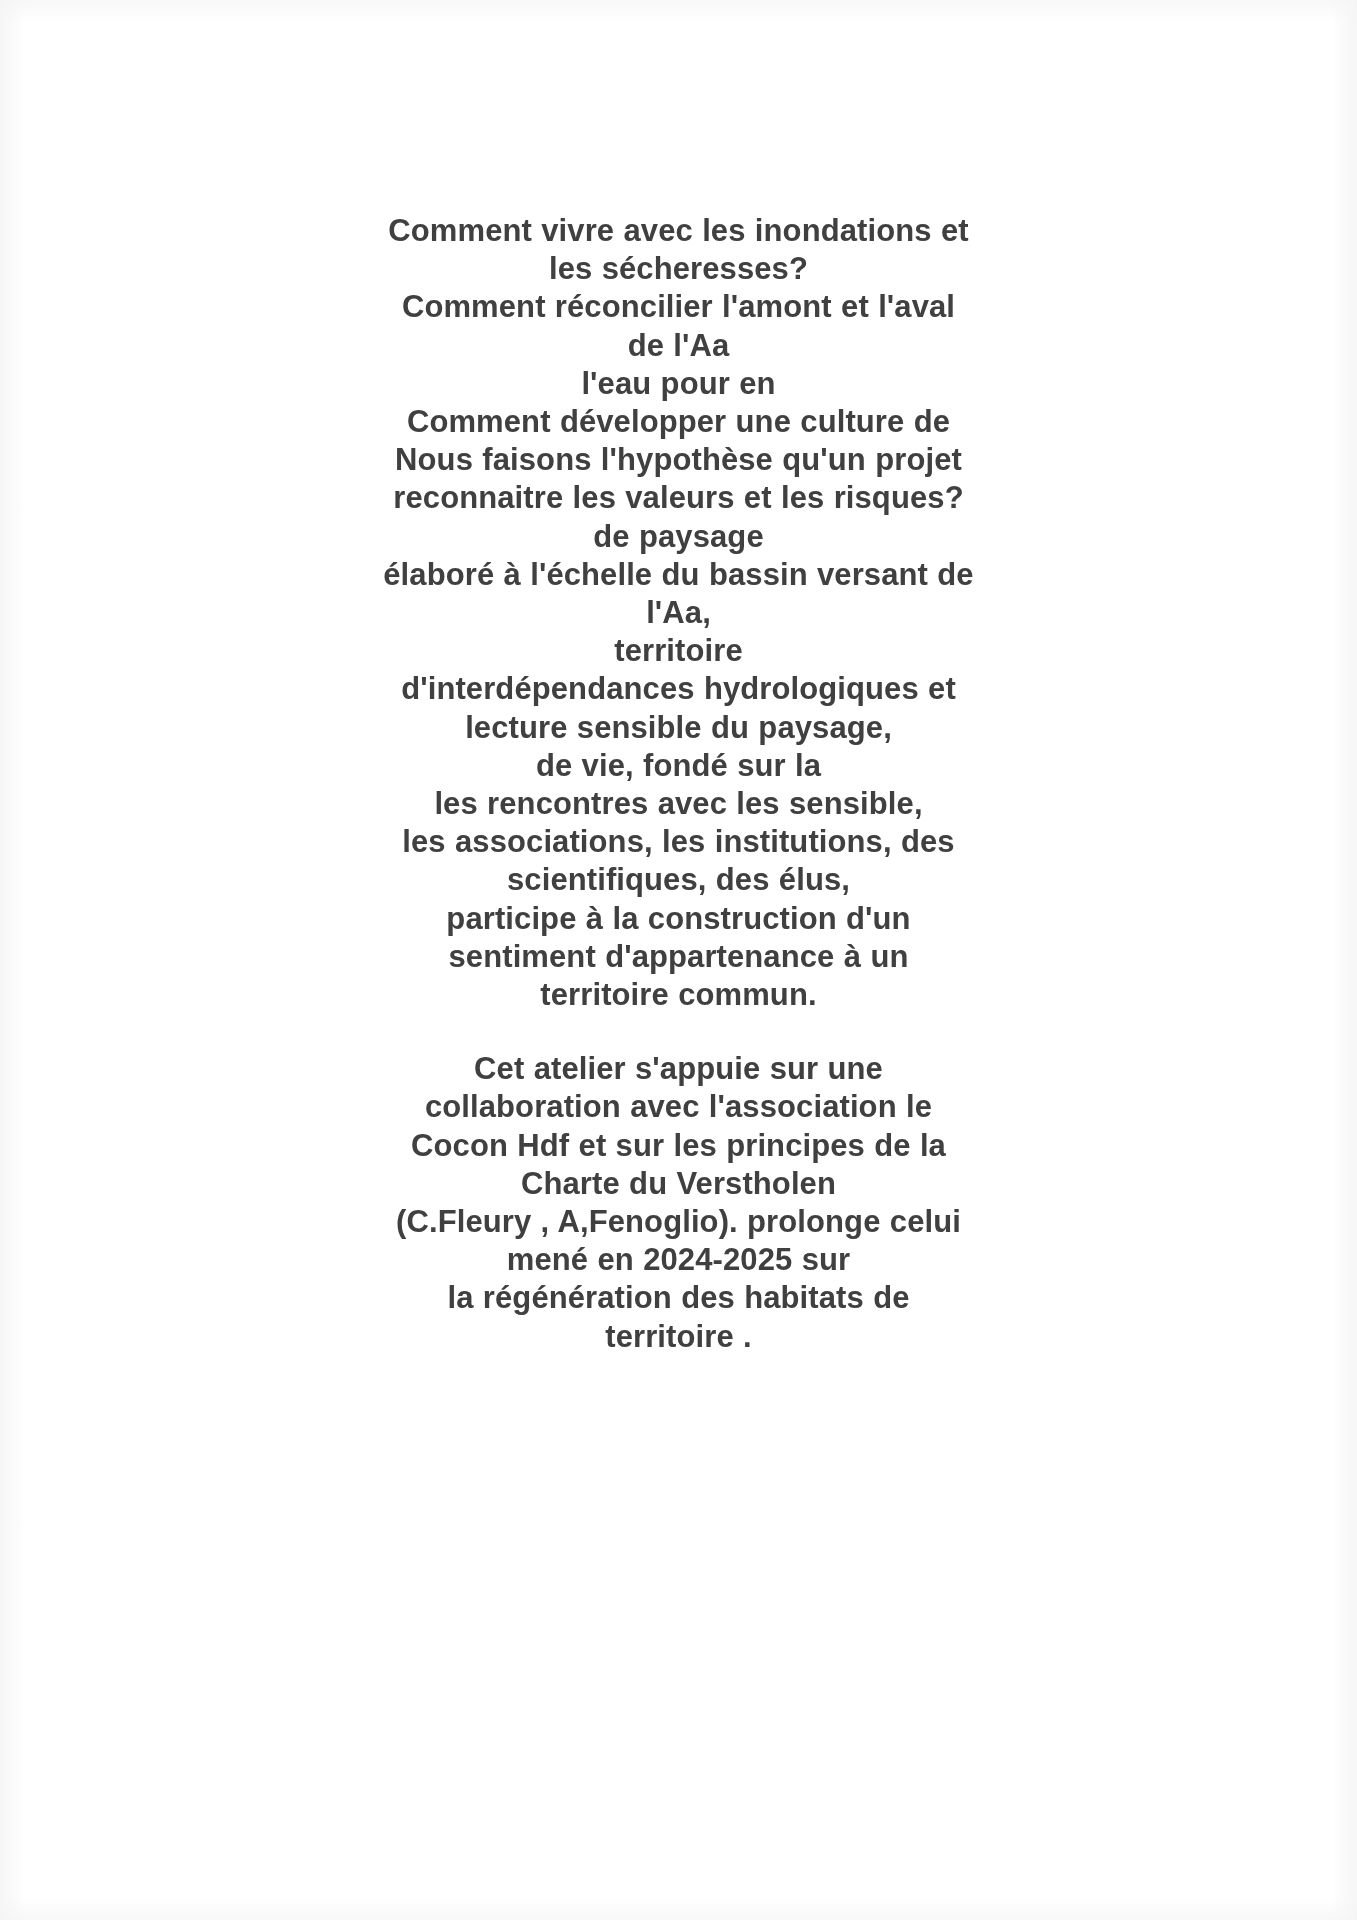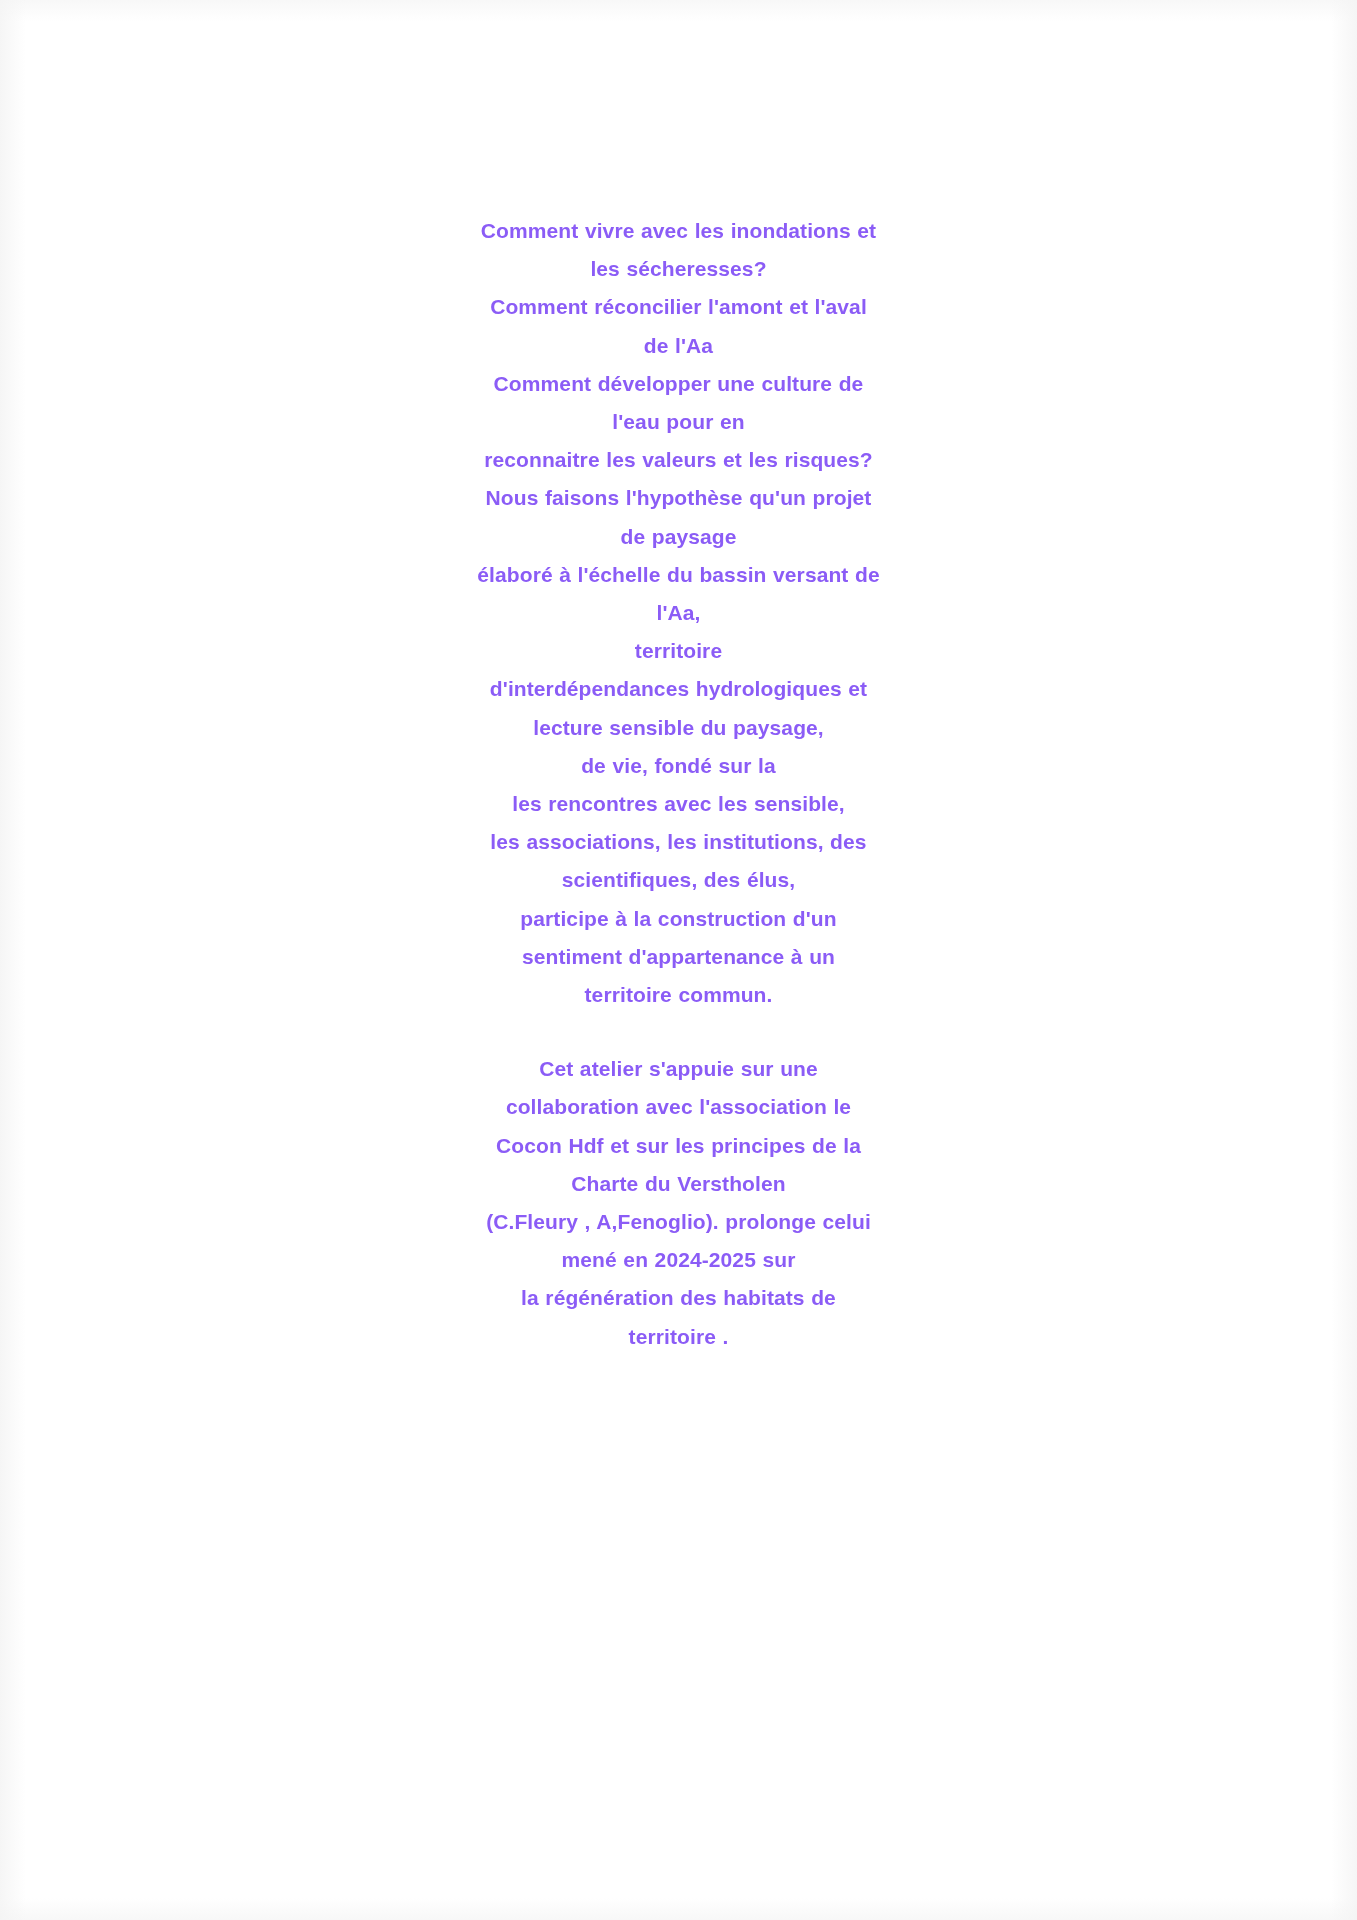--- a/index.html
+++ b/index.html
@@ -34,22 +34,22 @@
   }
   .text-block {
     position: absolute;
     left: 50%;
     transform: translateX(-50%);
     top: 212px;
     width: 640px;
     text-align: center;
   }
   .para {
-    color: #8b5cf6;
-    font-size: 21px;
+    color: #404040;
+    font-size: 31px;
     font-weight: 700;
     line-height: 38.2px;
     letter-spacing: 0.1px;
     word-spacing: 0.6px;
     margin: 0;
   }
   .para .line {
     display: block;
     white-space: nowrap;
   }
@@ -64,24 +64,24 @@
 
   <div class="paper-edge"></div>
 
   <div class="text-block">
 
     <p class="para">
       <span class="line">Comment vivre avec les inondations et</span>
       <span class="line">les sécheresses?</span>
       <span class="line">Comment réconcilier l'amont et l'aval</span>
       <span class="line">de l'Aa</span>
+      <span class="line">l'eau pour en</span>
       <span class="line">Comment développer une culture de</span>
-      <span class="line">l'eau pour en</span>
+      <span class="line">Nous faisons l'hypothèse qu'un projet</span>
       <span class="line">reconnaitre les valeurs et les risques?</span>
-      <span class="line">Nous faisons l'hypothèse qu'un projet</span>
       <span class="line">de paysage</span>
       <span class="line">élaboré à l'échelle du bassin versant de</span>
       <span class="line">l'Aa,</span>
       <span class="line">territoire</span>
       <span class="line">d'interdépendances hydrologiques et</span>
       <span class="line">lecture sensible du paysage,</span>
       <span class="line">de vie, fondé sur la</span>
       <span class="line">les rencontres avec les sensible,</span>
       <span class="line">les associations, les institutions, des</span>
       <span class="line">scientifiques, des élus,</span>

